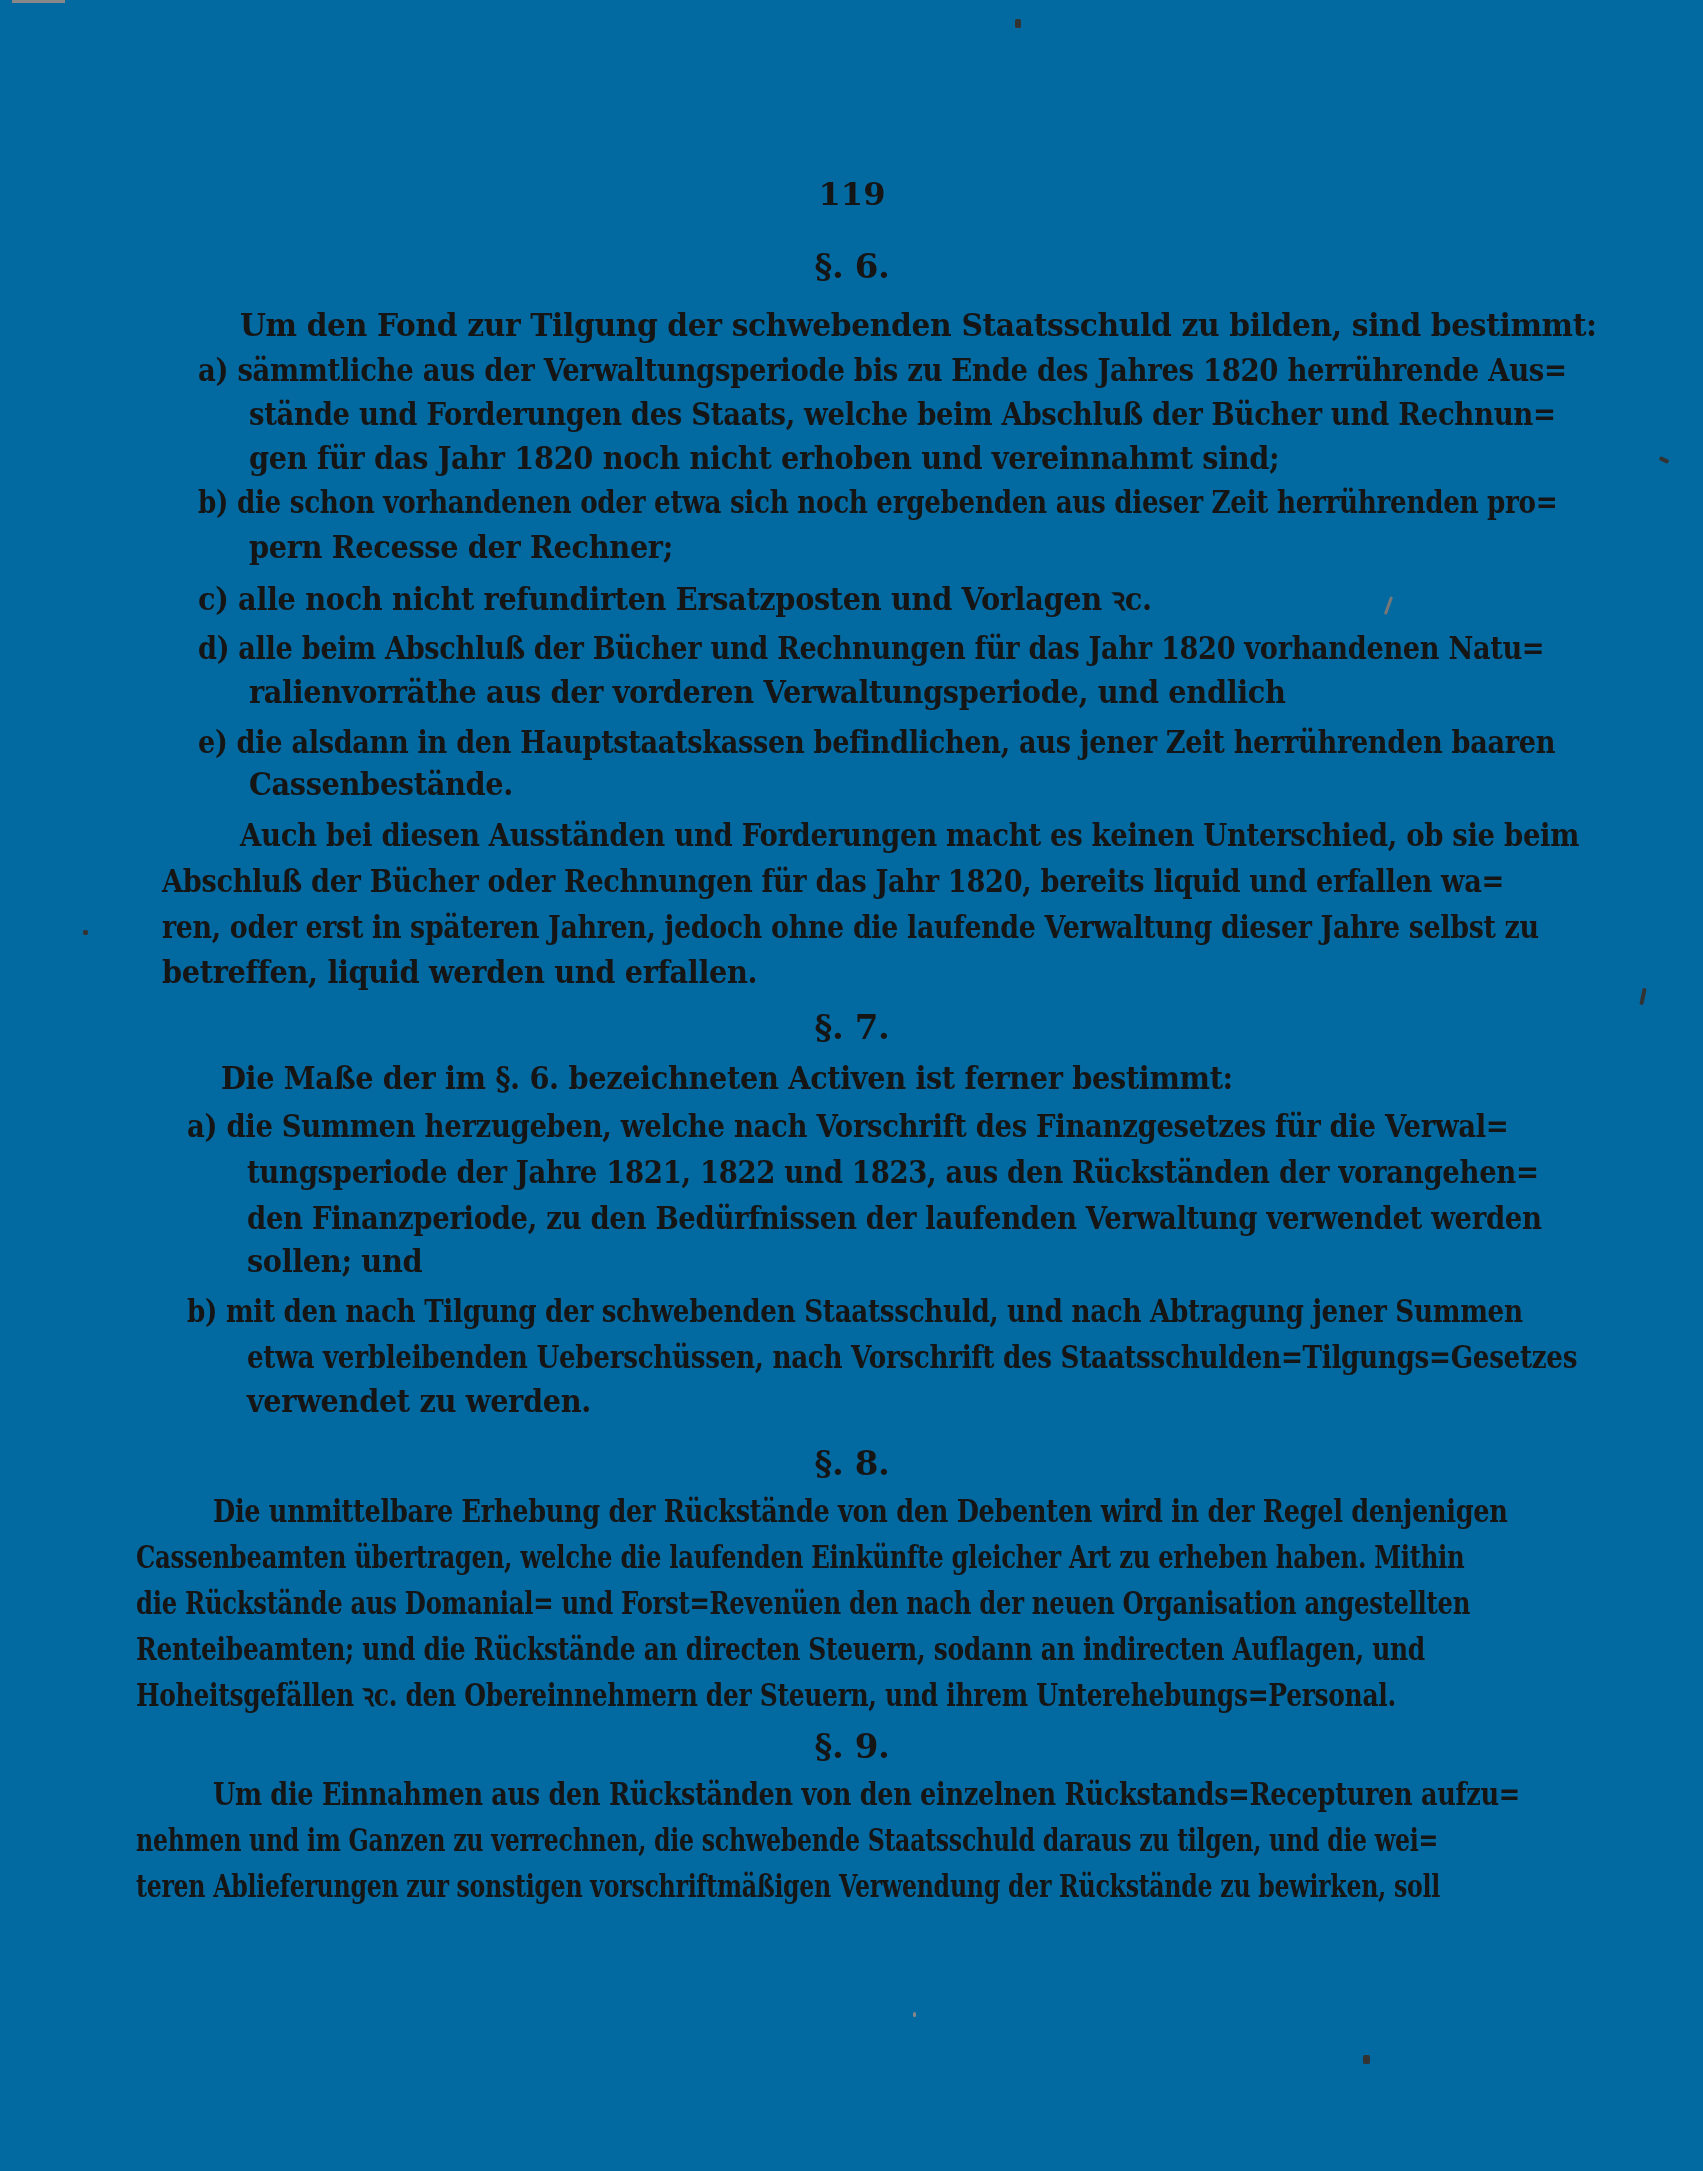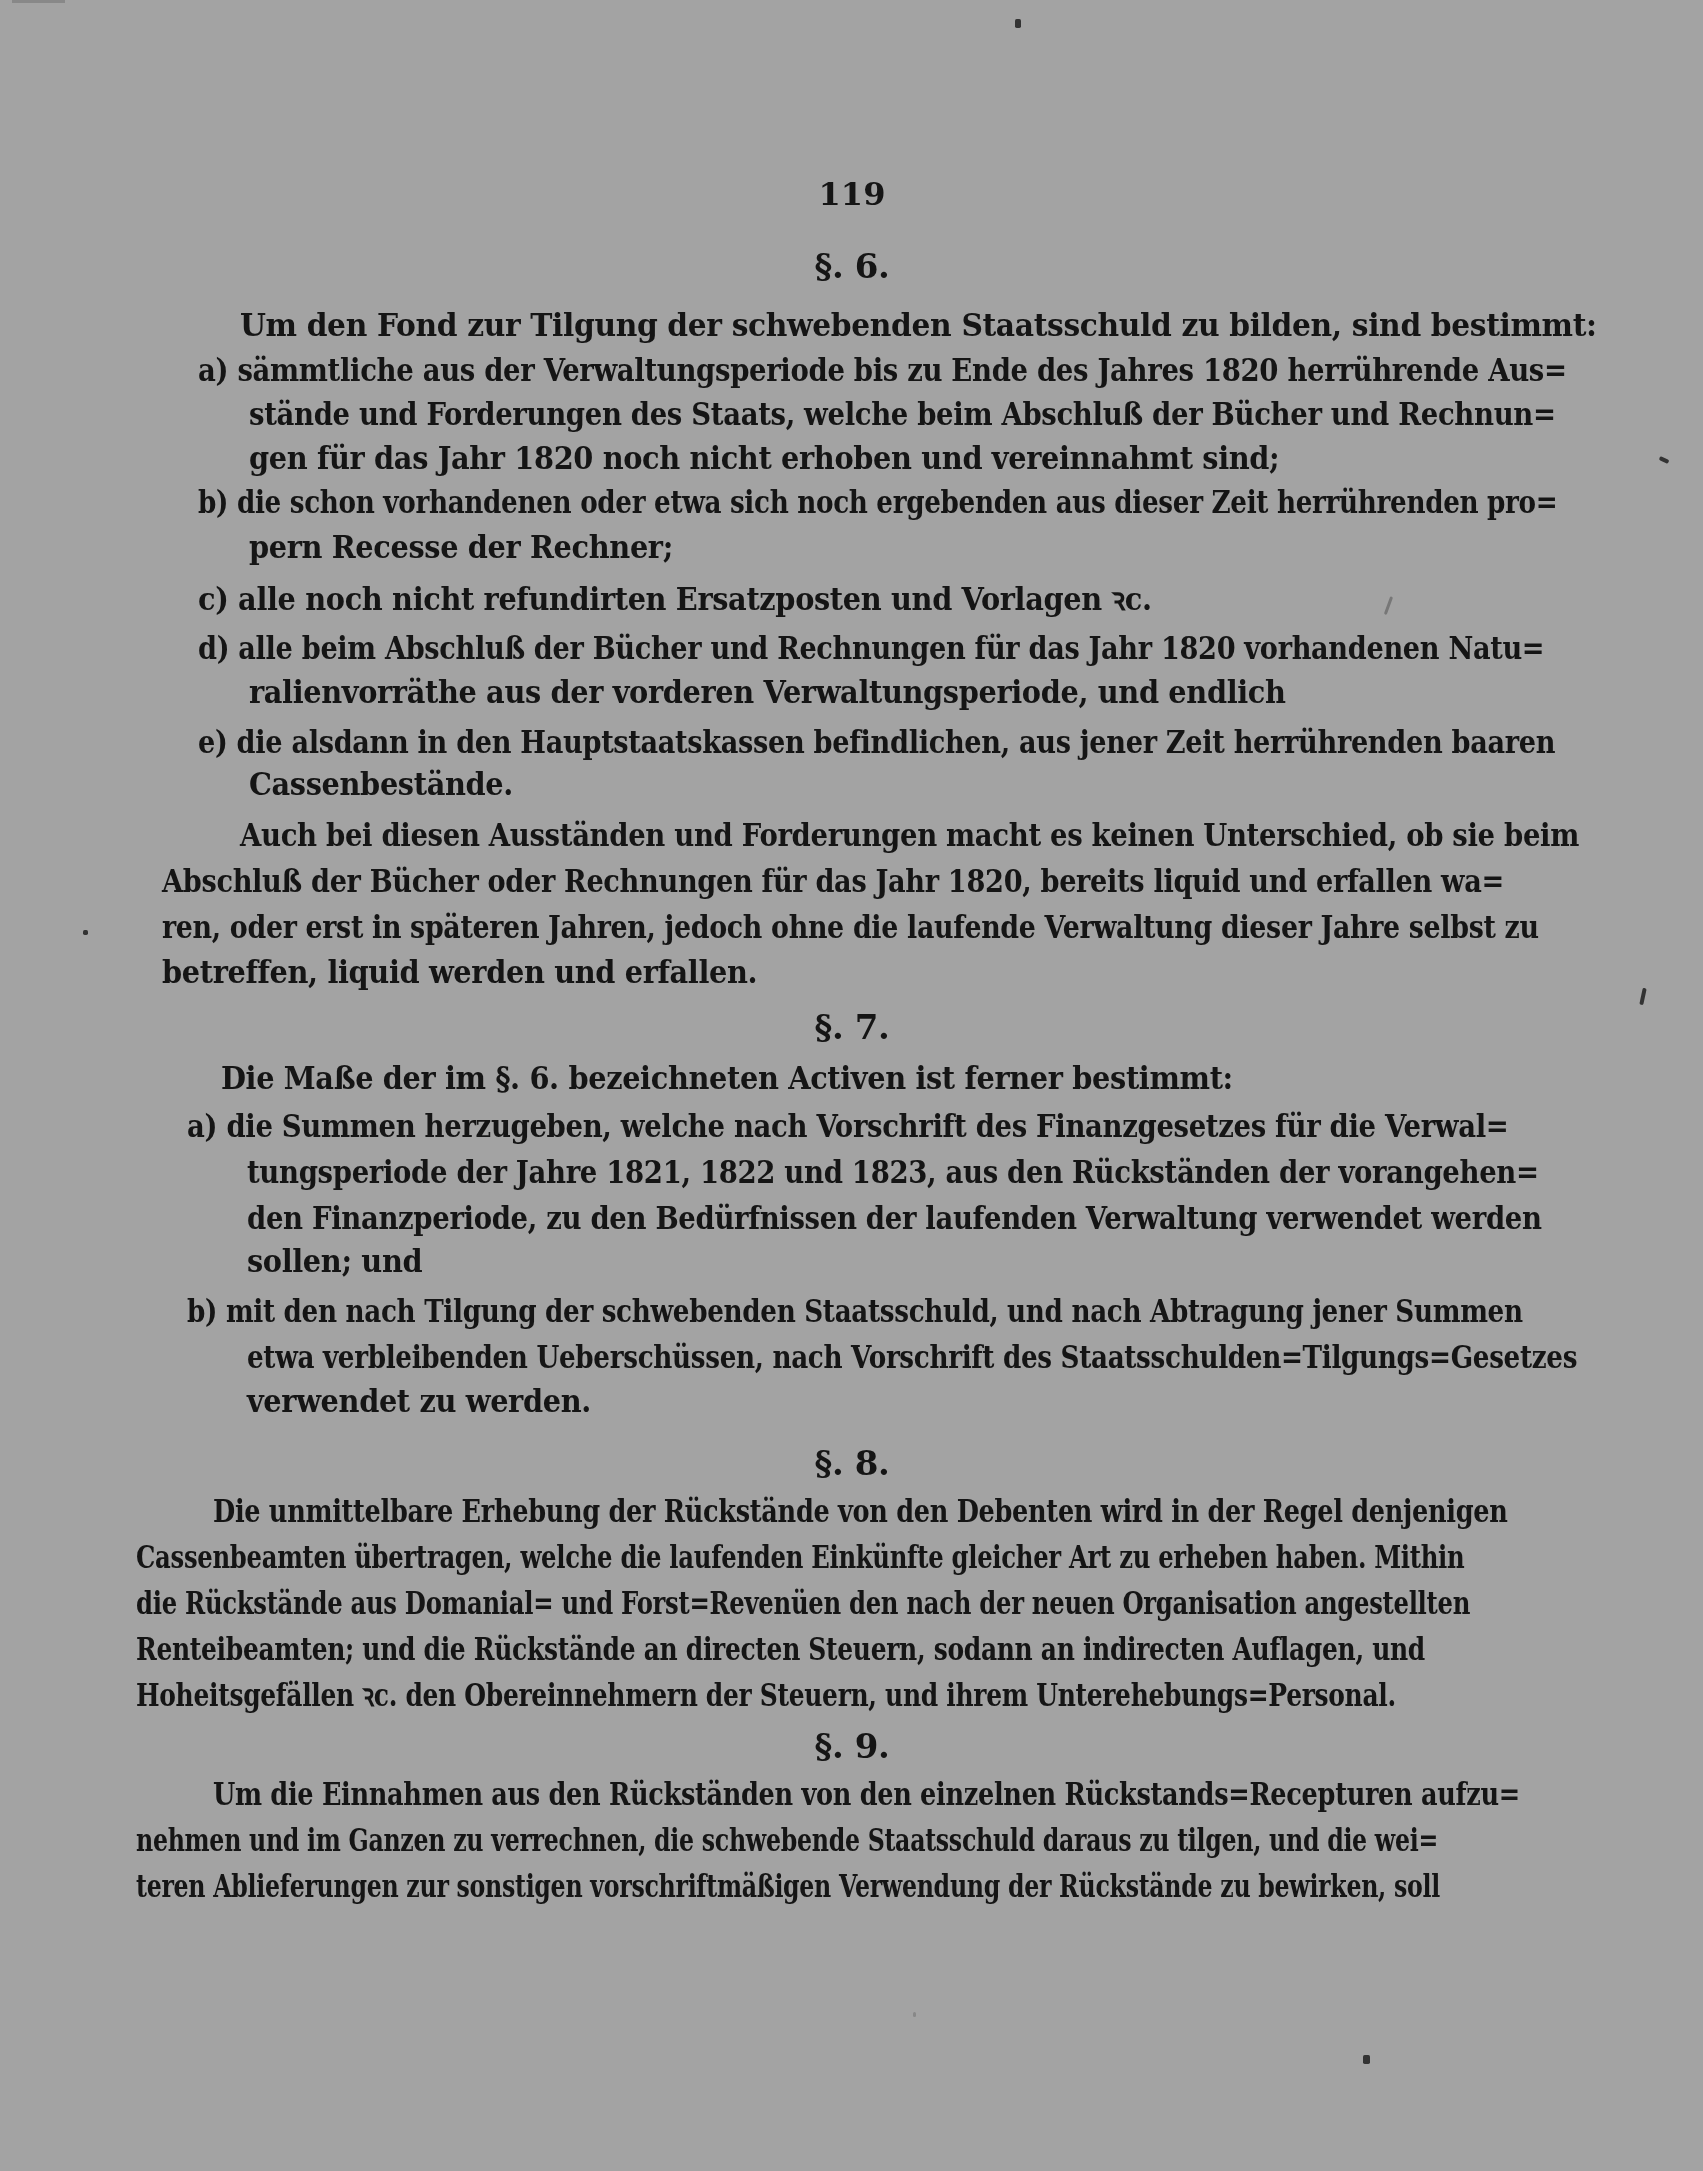--- a/index.html
+++ b/index.html
@@ -1,18 +1,18 @@
 <!DOCTYPE html>
 <html style="font-size:13.6px"><head>
 <meta charset="utf-8">
 <style>
   html, body { margin:0; padding:0; background:#fdfdfd; }
   body { width:1704px; height:2171px; position:relative; overflow:hidden;
          font-family:"DejaVu Serif", serif; color:#151515; }
-  .page { position:absolute; left:0; top:0; width:1704px; height:2171px; background:#a3a3a3; }
+  .page { position:absolute; left:0; top:0; width:1704px; height:2171px; background:#0369a1; }
   .ln { position:absolute; white-space:nowrap; font-size:32px; line-height:44px;
         font-weight:bold; letter-spacing:-0.4px; transform-origin:left center; }
   .center { text-align:center; left:0; width:1704px; }
   .pagenum { position:absolute; top:175px; left:0; width:1704px; text-align:center;
              font-size:32px; font-weight:bold; }
   .heading { font-size:34px; }
   .speck { position:absolute; background:#333; border-radius:1.7px; }
   .scanmark { position:absolute; left:12px; top:0; width:53px; height:3.4px; background:#888; }
 </style>
 </head>

